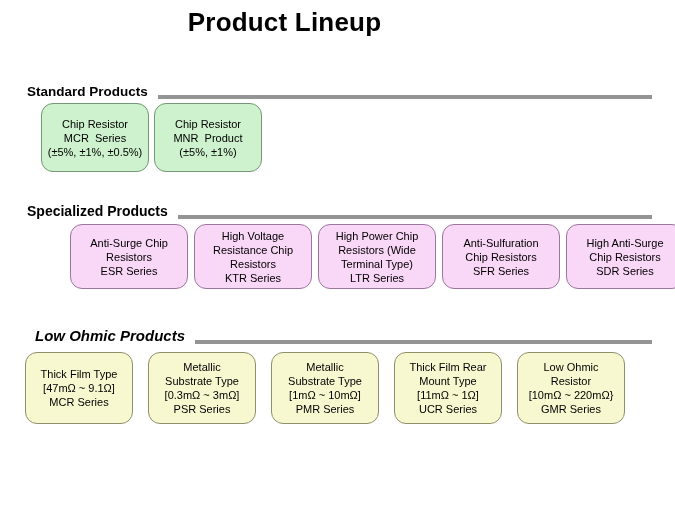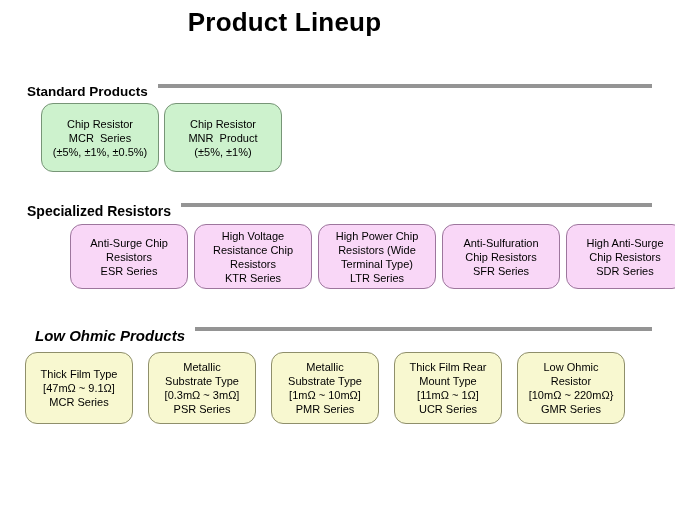--- a/index.html
+++ b/index.html
@@ -12,21 +12,21 @@
     overflow: hidden;
   }
   .slide { position: absolute; inset: 0; }
 
   .title {
     position: absolute; top: 7px; left: 0; width: 569px;
     text-align: center;
     font-size: 26px; font-weight: bold; letter-spacing: 0.2px;
   }
 
-  .sec-head { position: absolute; display: flex; align-items: flex-start; }
+  .sec-head { position: absolute; display: flex; align-items: flex-end; }
   .sec-title { font-weight: bold; white-space: nowrap; margin-right: 10px; }
   .sec-line { flex: 1; height: 4px; background: #949494; }
 
   #sec1-head { left: 27px; top: 84px;  width: 625px; font-size: 13.5px; }
   #sec2-head { left: 27px; top: 203px; width: 625px; font-size: 14px; }
   #sec3-head { left: 35px; top: 327px; width: 617px; font-size: 15px; font-style: italic; }
 
   .row { position: absolute; display: flex; }
   #row1 { left: 41px; top: 103px; gap: 5px; }
   #row2 { left: 38px; top: 224px; gap: 6px; padding-left: 32px; }
@@ -37,21 +37,21 @@
     border-radius: 12px;
     display: flex; flex-direction: column;
     align-items: center; justify-content: center;
     text-align: center;
     font-size: 11px; line-height: 14px;
     padding: 2px;
   }
   .box .toptext, .box .bottomtext { white-space: pre-wrap; }
   .box .series { font-weight: normal; white-space: pre-wrap; }
 
-  .green  { width: 118px; height: 69px; background: #cdf2cd; border: 1.5px solid #779577; }
+  .green  { width: 108px; height: 69px; background: #cdf2cd; border: 1.5px solid #779577; }
   .pink   { width: 118px; height: 65px; background: #f9d7f7; border: 1.5px solid #9d769d; }
   .yellow { width: 108px; height: 72px; background: #f8f8d0; border: 1.5px solid #8f8f6b; }
 </style>
 </head>
 <body>
 
 <div class="slide">
 
   <div class="title">Product Lineup</div>
 
@@ -66,21 +66,21 @@
       <div class="bottomtext">(±5%, ±1%, ±0.5%)</div>
     </div>
     <div class="box green">
       <div class="toptext">Chip Resistor</div>
       <div class="series">MNR  Product</div>
       <div class="bottomtext">(±5%, ±1%)</div>
     </div>
   </div>
 
   <div class="sec-head" id="sec2-head">
-    <span class="sec-title">Specialized Resistors</span>
+    <span class="sec-title">Specialized Products</span>
     <div class="sec-line"></div>
   </div>
   <div class="row" id="row2">
     <div class="box pink">
       <div class="toptext">Anti-Surge Chip
 Resistors</div>
       <div class="series">ESR Series</div>
     </div>
     <div class="box pink">
       <div class="toptext">High Voltage

